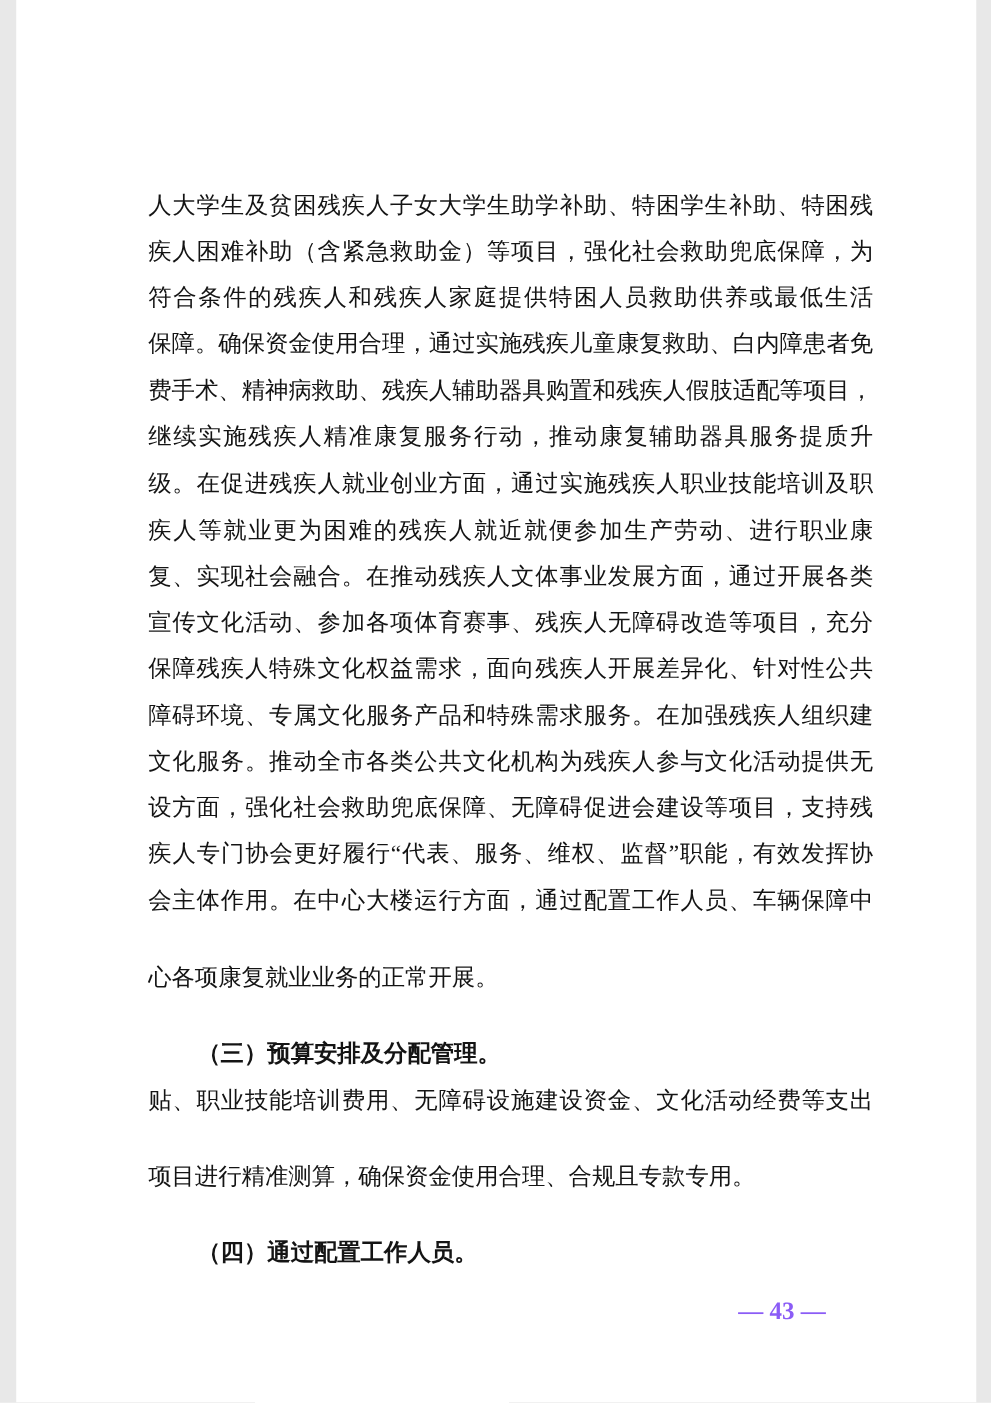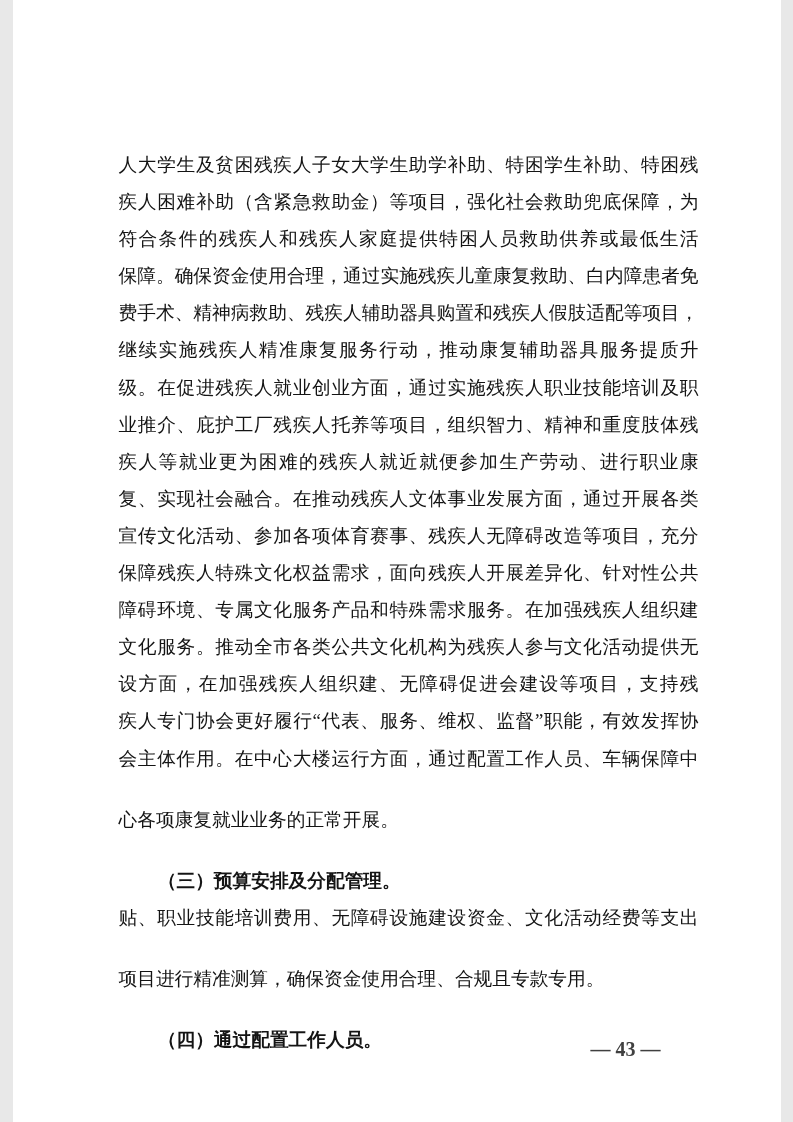--- a/index.html
+++ b/index.html
@@ -50,46 +50,45 @@
   }
   .page-footer {
     position: absolute;
     top: 1036px;
     left: 0;
     right: 120px;
     text-align: right;
     font-size: 20px;
     line-height: 26px;
     font-weight: bold;
-    color: #404040;
+    color: #8b5cf6;
     font-family: "Liberation Serif", serif;
     padding-left: 27px;
   }
 </style>
 </head>
 <body>
 
 <div class="doc-page">
   <div class="text-block">
 
   <p class="line fill">人大学生及贫困残疾人子女大学生助学补助、特困学生补助、特困残</p>
       <p class="line fill">疾人困难补助（含紧急救助金）等项目，强化社会救助兜底保障，为</p>
       <p class="line fill">符合条件的残疾人和残疾人家庭提供特困人员救助供养或最低生活</p>
       <p class="line fill">保障。确保资金使用合理，通过实施残疾儿童康复救助、白内障患者免</p>
       <p class="line fill">费手术、精神病救助、残疾人辅助器具购置和残疾人假肢适配等项目，</p>
       <p class="line fill">继续实施残疾人精准康复服务行动，推动康复辅助器具服务提质升</p>
       <p class="line fill">级。在促进残疾人就业创业方面，通过实施残疾人职业技能培训及职</p>
-      <p class="line fill">业推介、庇护工厂残疾人托养等项目，组织智力、精神和重度肢体残</p>
       <p class="line fill">疾人等就业更为困难的残疾人就近就便参加生产劳动、进行职业康</p>
       <p class="line fill">复、实现社会融合。在推动残疾人文体事业发展方面，通过开展各类</p>
       <p class="line fill">宣传文化活动、参加各项体育赛事、残疾人无障碍改造等项目，充分</p>
       <p class="line fill">保障残疾人特殊文化权益需求，面向残疾人开展差异化、针对性公共</p>
       <p class="line fill">障碍环境、专属文化服务产品和特殊需求服务。在加强残疾人组织建</p>
       <p class="line fill">文化服务。推动全市各类公共文化机构为残疾人参与文化活动提供无</p>
-      <p class="line fill">设方面，在加强残疾人组织建、无障碍促进会建设等项目，支持残</p>
+      <p class="line fill">设方面，强化社会救助兜底保障、无障碍促进会建设等项目，支持残</p>
       <p class="line fill">疾人专门协会更好履行“代表、服务、维权、监督”职能，有效发挥协</p>
       <p class="line fill">会主体作用。在中心大楼运行方面，通过配置工作人员、车辆保障中</p>
       <p class="line nofill">心各项康复就业业务的正常开展。</p>
       <p class="line nofill bold indent">（三）预算安排及分配管理。</p>
       <p class="line fill">贴、职业技能培训费用、无障碍设施建设资金、文化活动经费等支出</p>
       <p class="line nofill">项目进行精准测算，确保资金使用合理、合规且专款专用。</p>
       <p class="line nofill bold indent">（四）通过配置工作人员。</p>
     </div>
   <div class="page-footer">— 43 —</div>
 </div>

